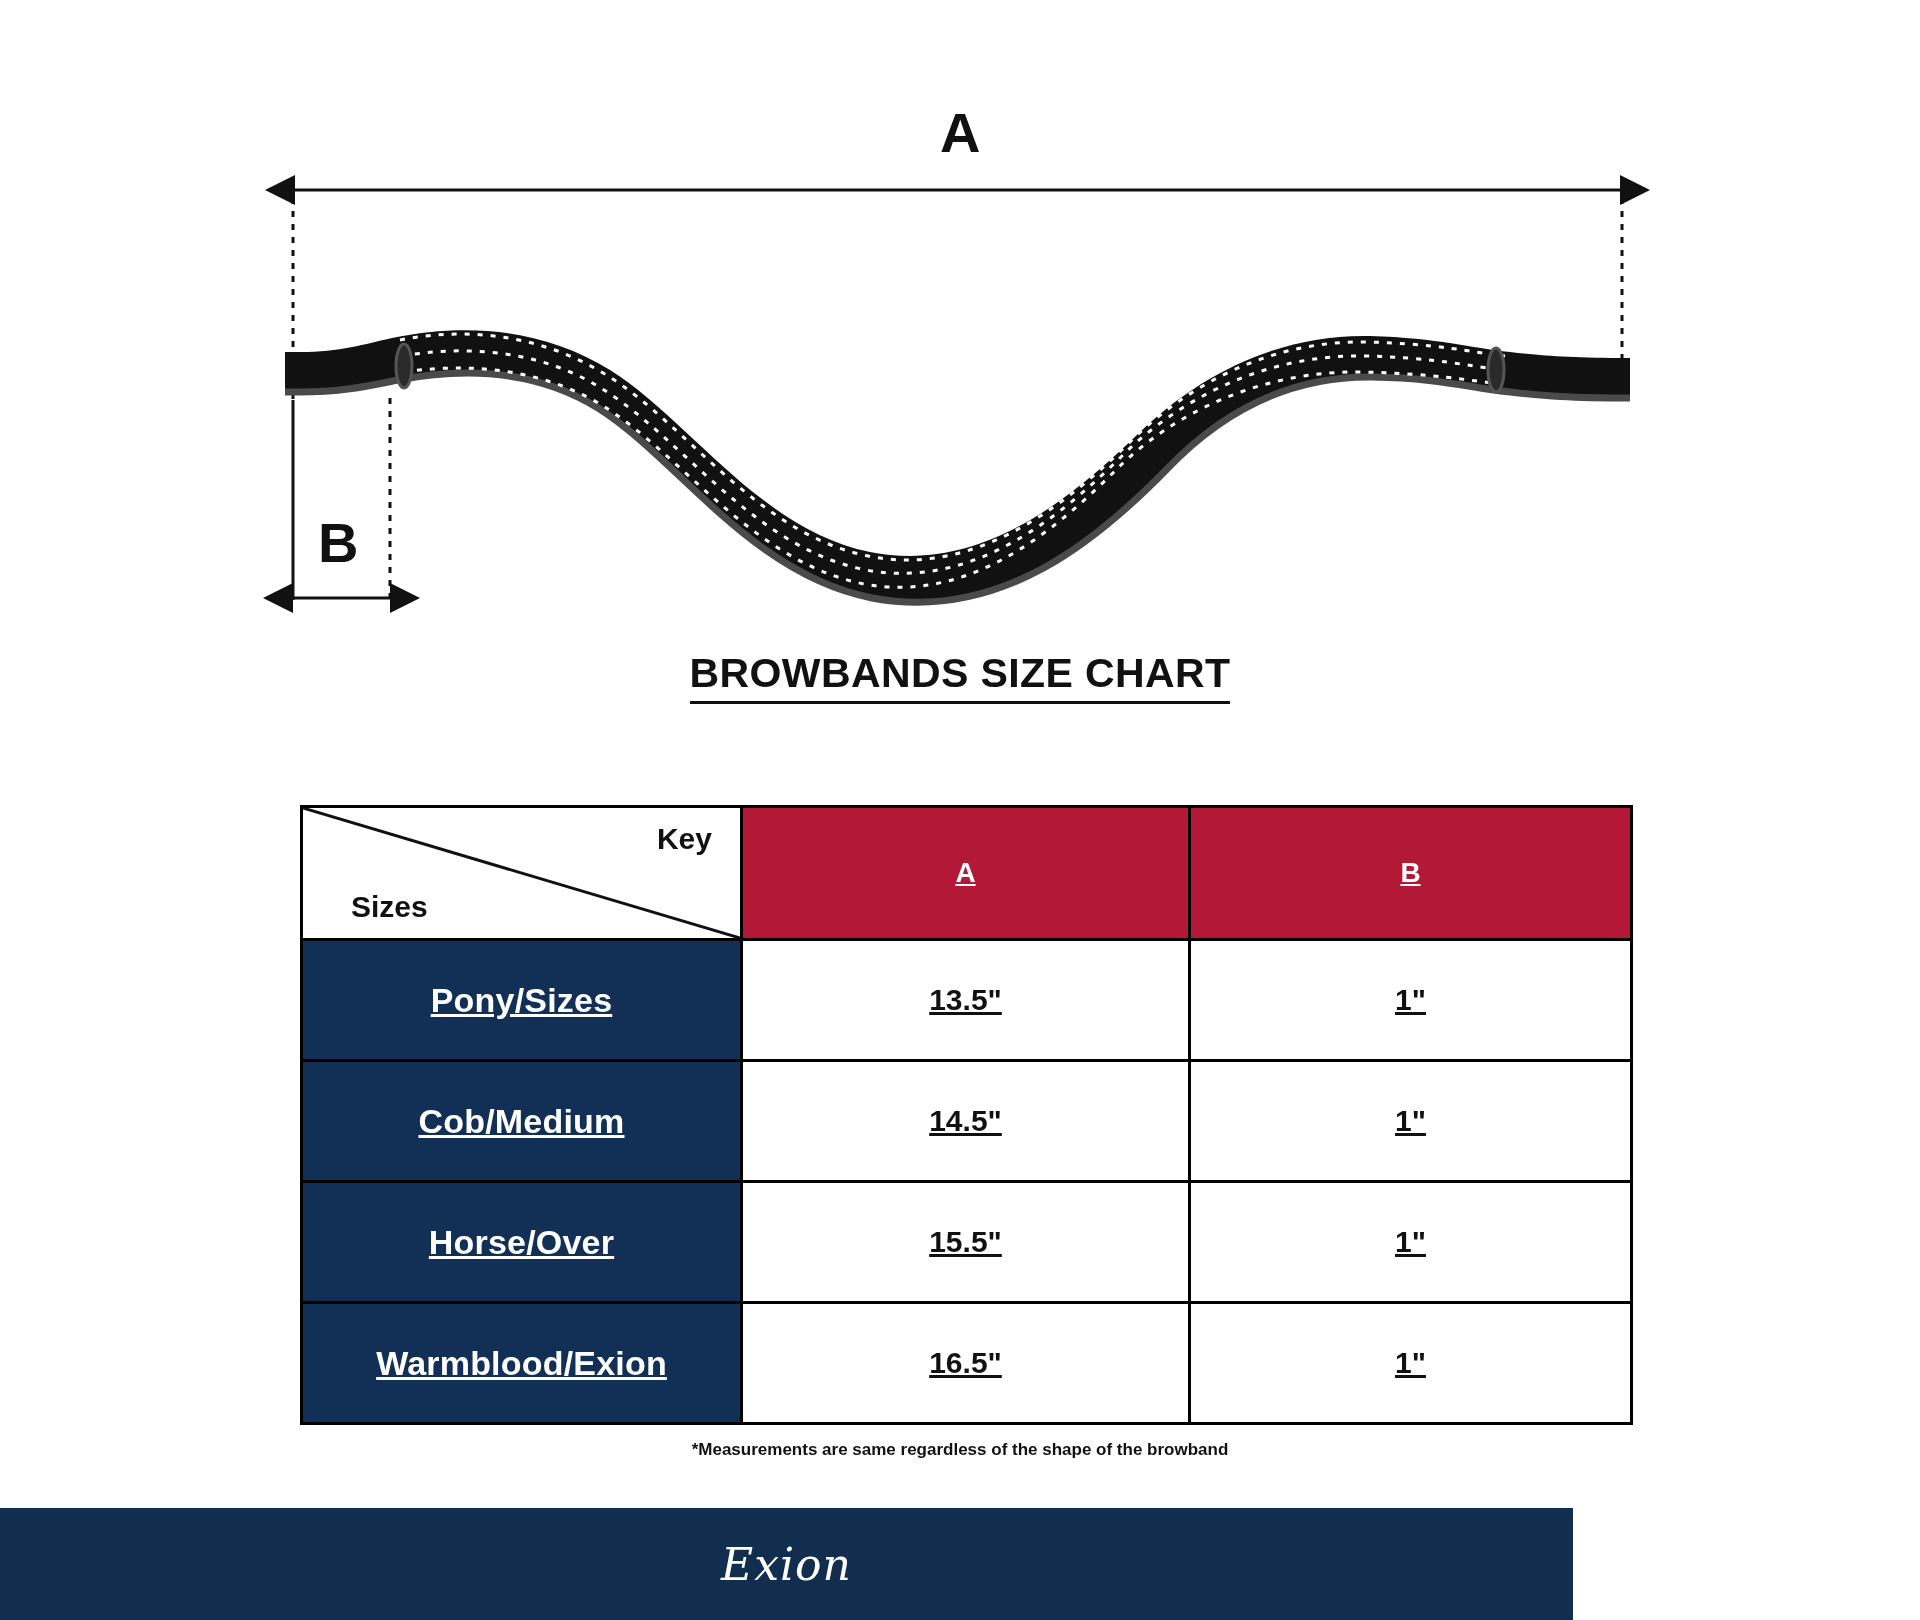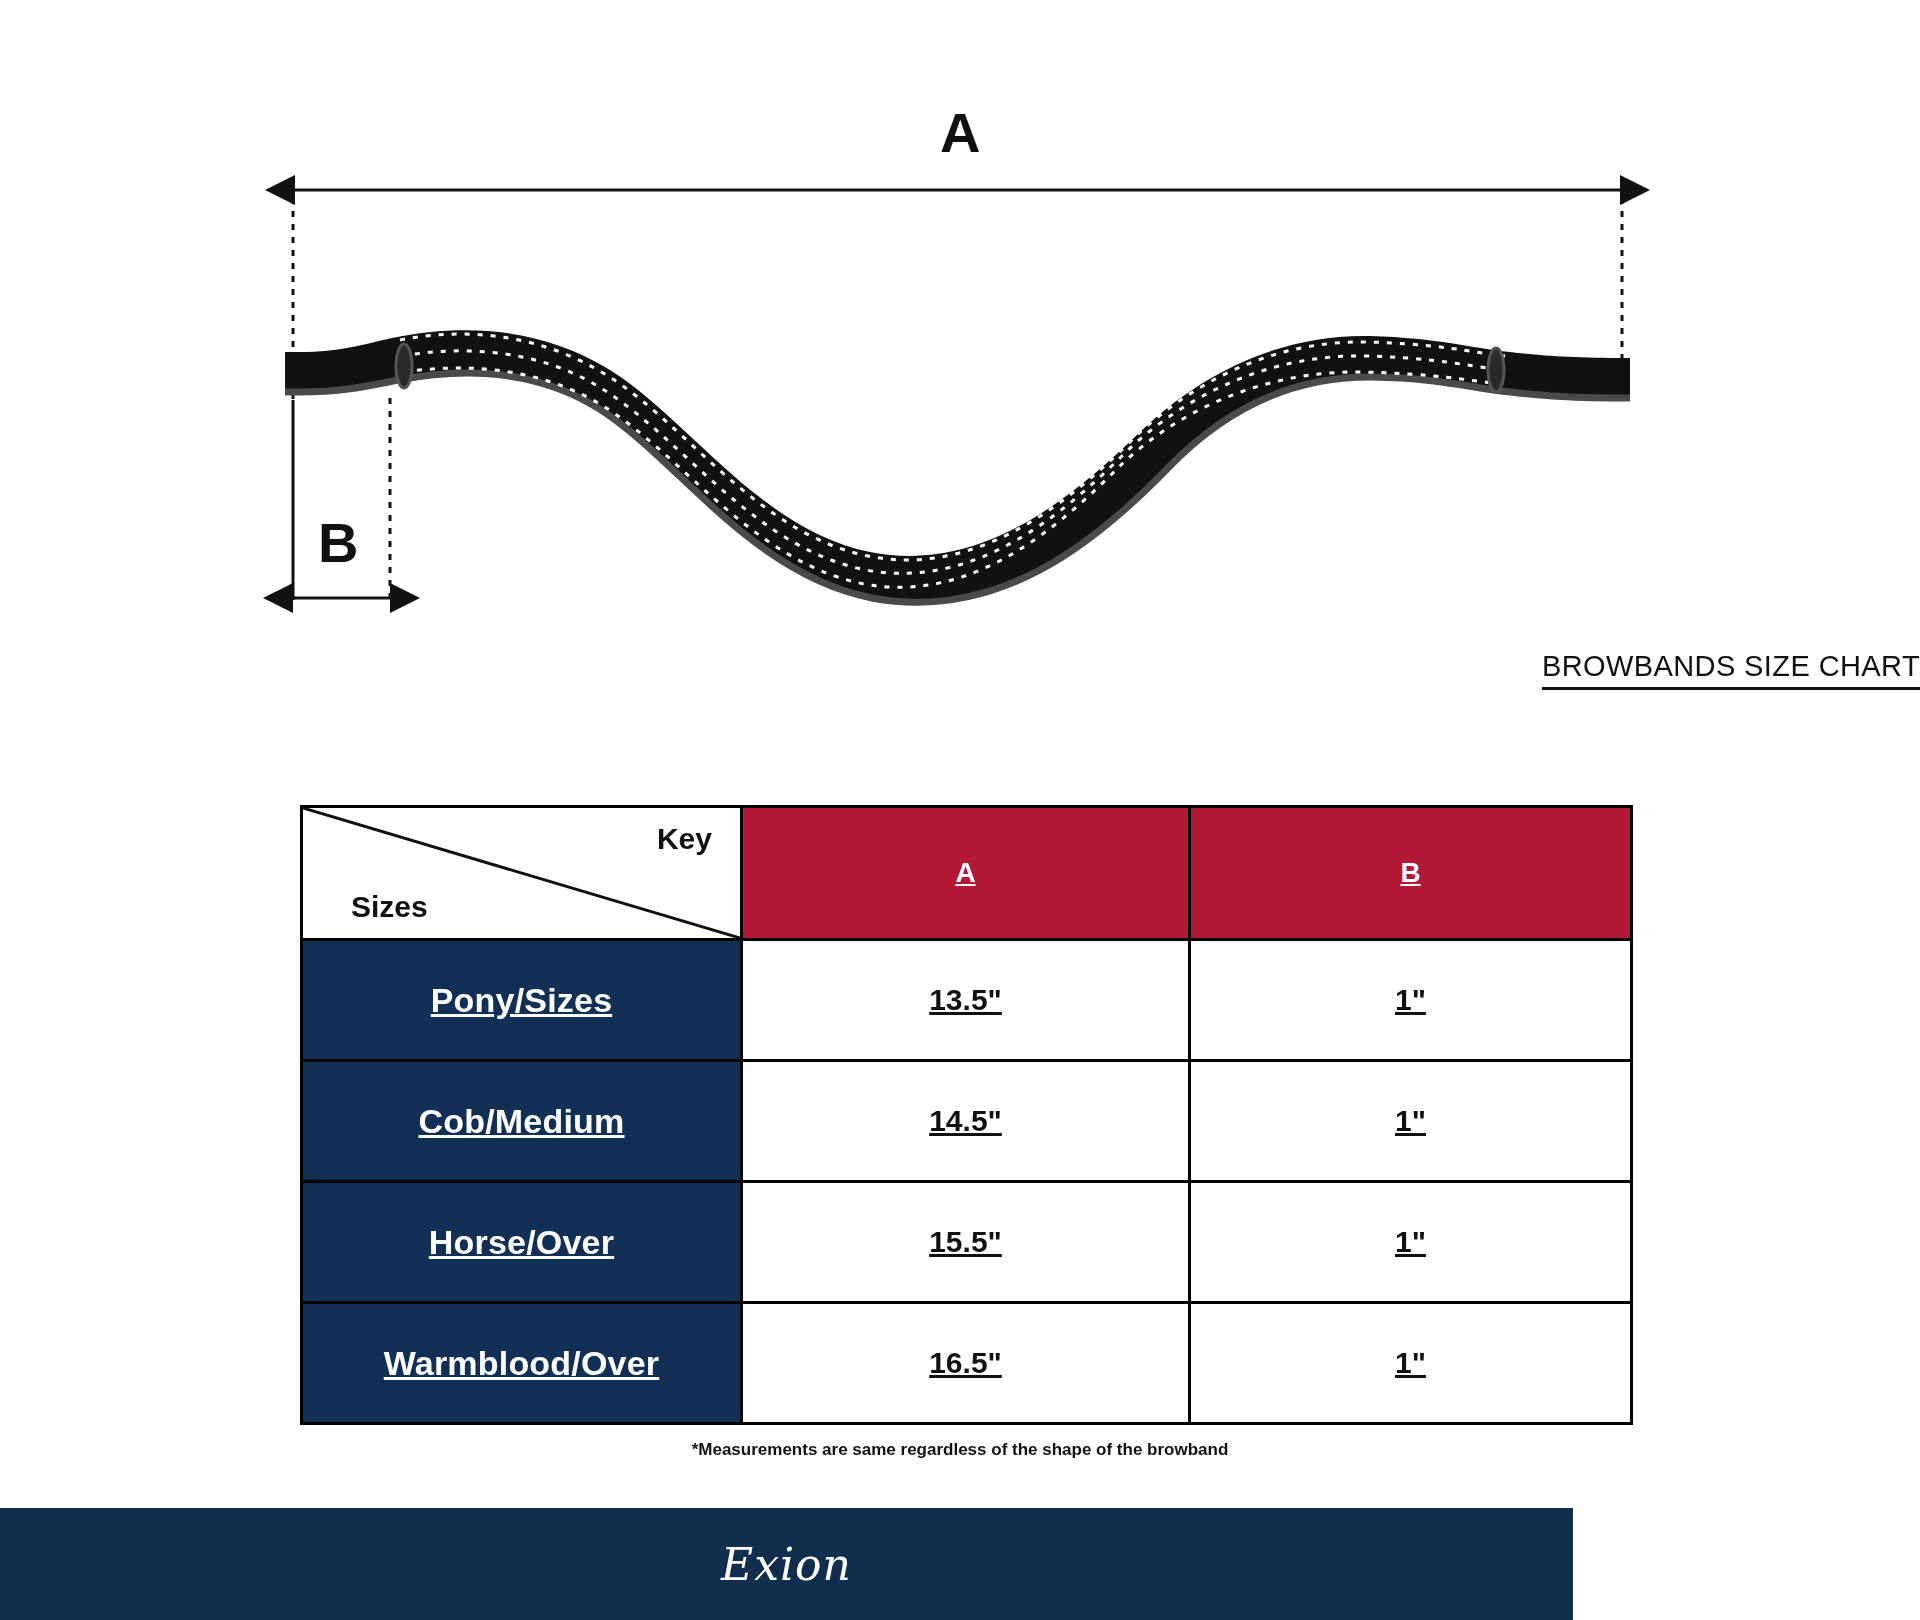--- a/index.html
+++ b/index.html
@@ -45,23 +45,23 @@
     left: 940px;
     top: 105px;
   }
   #label-b {
     left: 318px;
     top: 515px;
   }
 
   
   .chart-title {
-    text-align: right;
-    font-size: 29px;
-    font-weight: 400;
+    text-align: center;
+    font-size: 41px;
+    font-weight: 700;
     letter-spacing: 0.4px;
     color: #111111;
     margin-top: 10px;
     margin-bottom: 0;
   }
   .chart-title span {
     border-bottom: 3px solid #111111;
     padding-bottom: 5px;
   }
 
@@ -291,21 +291,21 @@
           <td class="size-cell">Cob/Medium</td>
           <td class="val-cell">14.5"</td>
           <td class="val-cell">1"</td>
         </tr>
         <tr>
           <td class="size-cell">Horse/Over</td>
           <td class="val-cell">15.5"</td>
           <td class="val-cell">1"</td>
         </tr>
         <tr>
-          <td class="size-cell">Warmblood/Over</td>
+          <td class="size-cell">Warmblood/Exion</td>
           <td class="val-cell">16.5"</td>
           <td class="val-cell">1"</td>
         </tr>
       </tbody>
     </table>
   </div>
 
   <div class="footnote">*Measurements are same regardless of the shape of the browband</div>
 
   <div class="footer">

